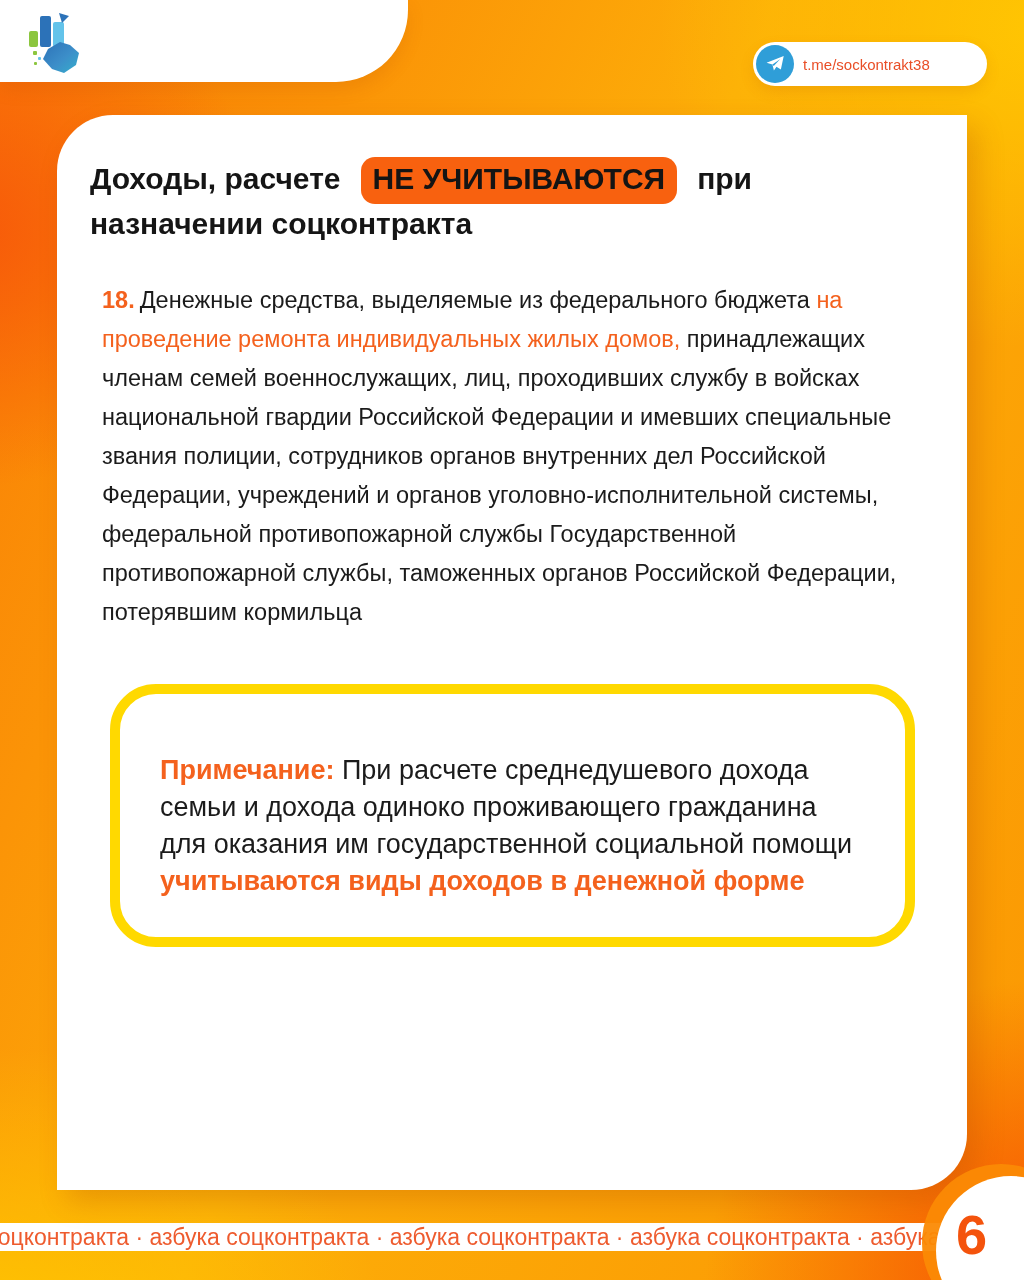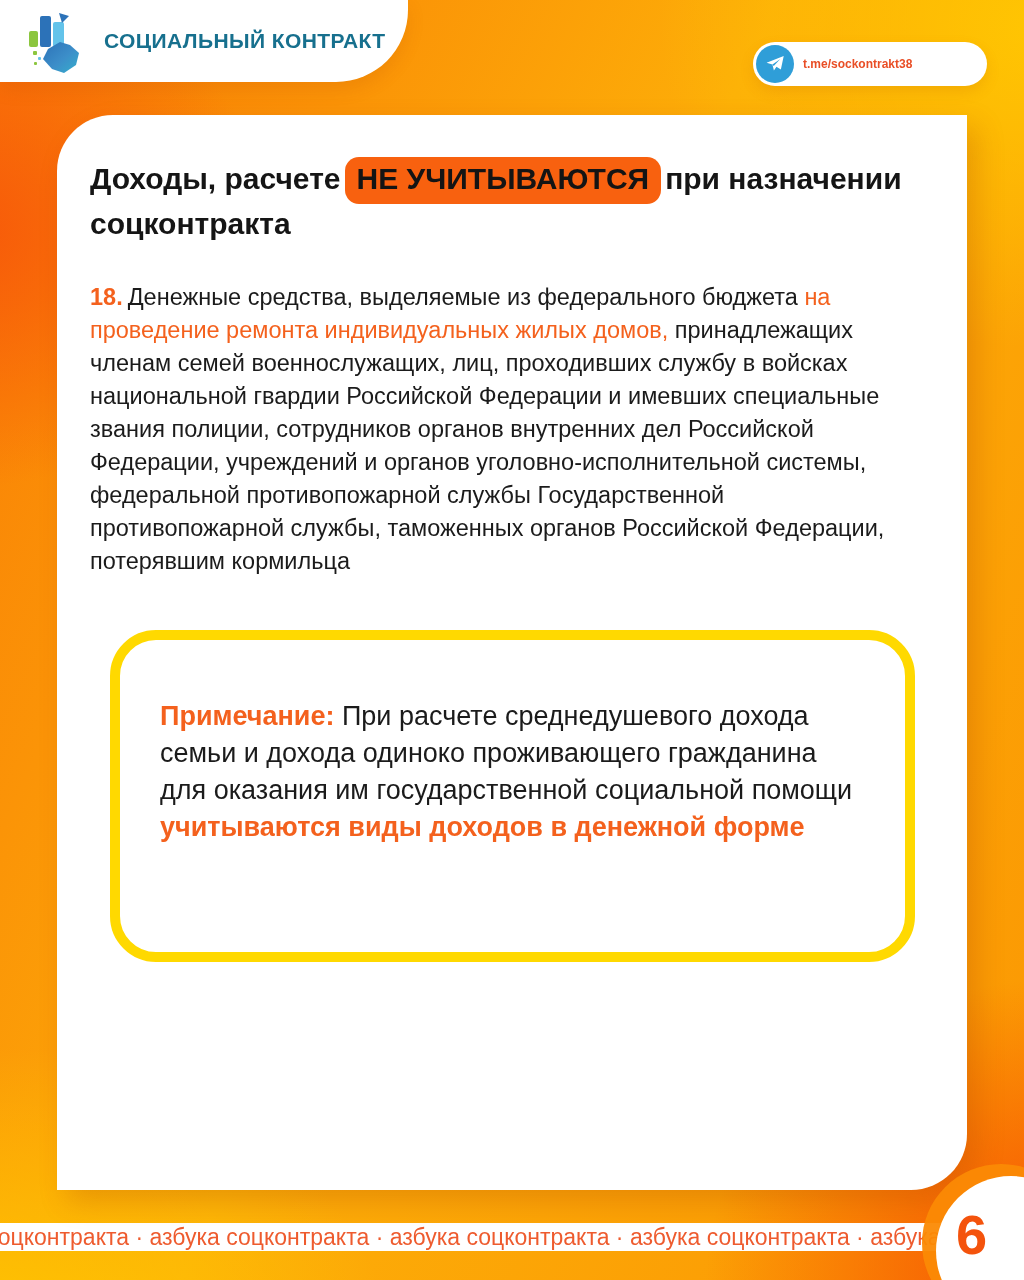--- a/index.html
+++ b/index.html
@@ -24,34 +24,34 @@
   .brand-text{margin-left:12px;line-height:1.12;}
   .brand-title{color:#17708E;font-weight:bold;font-size:21px;letter-spacing:.4px;white-space:nowrap;}
   .brand-subtitle{color:#2585A3;font-size:17px;}
   .tg-badge{
     position:absolute;left:753px;top:42px;height:44px;min-width:234px;background:#fff;
     border-radius:24px;display:flex;align-items:center;z-index:3;box-sizing:border-box;
     padding-right:16px;box-shadow:0 6px 14px rgba(180,80,0,.15);cursor:pointer;
   }
   .tg-circle{width:38px;height:38px;border-radius:50%;background:#2F9ED8;margin-left:3px;
     display:flex;align-items:center;justify-content:center;flex:0 0 38px;}
-  .tg-text{color:#E94E26;font-weight:bold;font-size:12px;margin-left:9px;white-space:nowrap;}
+  .tg-text{color:#E94E26;font-weight:normal;font-size:15px;margin-left:9px;white-space:nowrap;}
   
   .card{
     position:absolute;left:57px;top:115px;width:910px;height:1075px;background:#fff;
     border-radius:56px 0 56px 0;box-sizing:border-box;padding:42px 46px 0 33px;
     box-shadow:10px 12px 28px rgba(160,50,0,.22);z-index:2;overflow:hidden;
   }
   .card-title{font-size:30px;font-weight:bold;color:#151515;line-height:1.36;max-width:840px;margin:0 0 36px 0;}
-  .hl{background:#F8610F;border-radius:14px;padding:2px 12px 4px;margin:0 4px;display:inline-block;color:#141414;}
-  .para{font-size:23.5px;line-height:33px;color:#1b1b1b;max-width:862px;margin:0 0 32px 0;}
+  .hl{background:#F8610F;border-radius:14px;padding:2px 12px 4px;margin:0 20px;display:inline-block;color:#141414;}
+  .para{font-size:23.5px;line-height:39px;color:#1b1b1b;max-width:862px;margin:0 0 32px 12px;}
   .num{color:#F4611D;font-weight:bold;margin-right:5px;}
   .o{color:#F4611D;}
   .note-box{
-    margin:52px 0 0 20px;width:805px;height:332px;box-sizing:border-box;
+    margin:52px 0 0 20px;width:805px;height:263px;box-sizing:border-box;
     border:10px solid #FFD900;border-radius:46px;background:#fff;
     padding:58px 40px 0 40px;
   }
   .note-text{font-size:27px;line-height:37px;color:#1b1b1b;max-width:700px;margin:0;}
   .note-label{color:#F4611D;font-weight:bold;}
   .note-strong{color:#F4611D;font-weight:bold;}
   
   .footer-strip{
     position:absolute;left:0;top:1223px;width:1024px;height:28px;background:#fff;
     display:flex;align-items:center;overflow:hidden;z-index:1;
@@ -82,21 +82,20 @@
       <rect x="14" y="7" width="11" height="31" rx="2" fill="#2C72B8"></rect>
       <rect x="27" y="13" width="11" height="25" rx="2" fill="#63C3EA"></rect>
       <path d="M33 4 L43 7 L36 14 Z" fill="#2C72B8"></path>
       <path d="M22 40 L34 33 L44 36 L53 44 L50 56 L38 64 L26 60 L17 50 Z" fill="url(#mapg)"></path>
       <rect x="7" y="42" width="4" height="4" rx="1" fill="#8CC63F"></rect>
       <rect x="12" y="48" width="3" height="3" rx="1" fill="#63C3EA"></rect>
       <rect x="8" y="53" width="3" height="3" rx="1" fill="#8CC63F"></rect>
     </svg>
   </div>
   <div class="brand-text">
-    <div class="brand-title">СОЦИАЛЬНЫЙ КОНТРАКТ</div>
   </div>
 </div>
 
 <div class="tg-badge">
   <div class="tg-circle">
     <svg width="22" height="22" viewBox="0 0 24 24">
       <path d="M21.5 3.2 L2.8 10.6 L9.2 12.6 L10.8 19.2 L13.6 14.9 L18.4 18.1 Z M9.2 12.6 L17.8 6.6 L10.6 14.3 Z" fill="#ffffff"></path>
     </svg>
   </div>
   <span class="tg-text">t.me/sockontrakt38</span>

